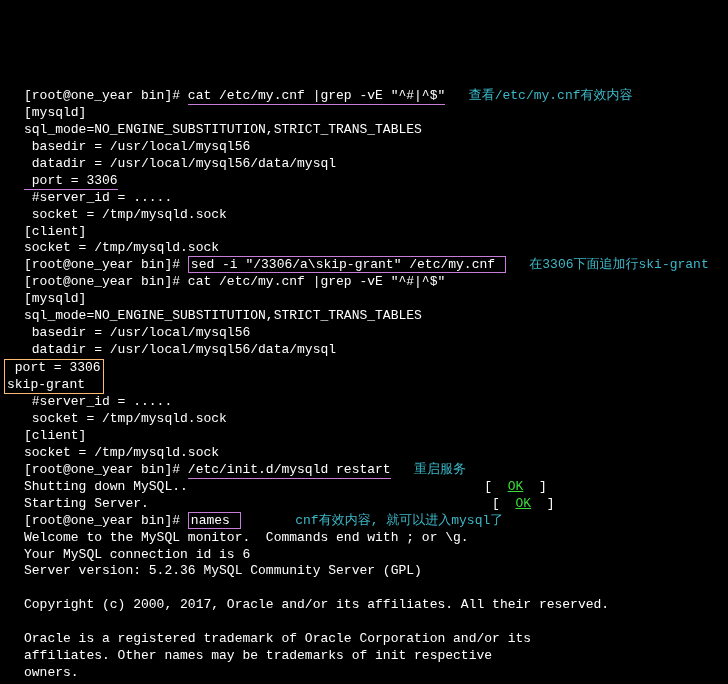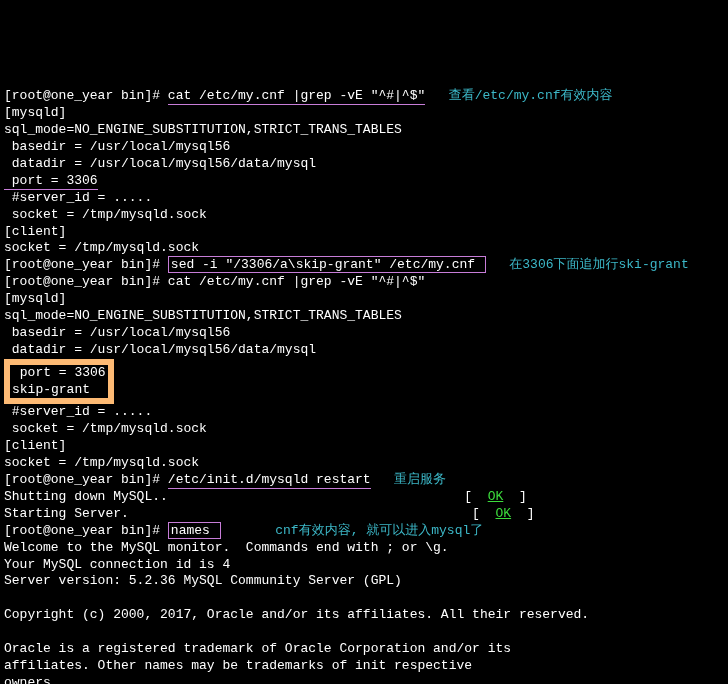--- a/index.html
+++ b/index.html
@@ -14,20 +14,21 @@
       font-size: 13px;
       line-height: 1.3;
       width: 728px;
       height: 684px;
       padding: 4px;
       white-space: pre;
       overflow: hidden;
     }
     .line {
       white-space: pre;
+      margin-left: 20px;
     }
     .cmd-underline {
       color: #fff;
       border-bottom: 1px solid #c77dd8;
       padding-bottom: 1px;
     }
     .cmd-box {
       color: #fff;
       border: 1px solid #c77dd8;
       padding: 0 2px;
@@ -36,21 +37,21 @@
       color: #3cb8c8;
     }
     .ok {
       color: #3cdc3c;
       text-decoration: underline;
     }
     .bracket {
       color: #fff;
     }
     .box-multi {
-      border: 6px solid #fdba74;
+      border: 1px solid #fdba74;
       display: inline-block;
       padding: 0 2px;
     }
   </style>
 </head>
 <body>
 
 
 
 <div>
@@ -74,21 +75,21 @@
 <span>skip-grant</span></span>
 <span class="line"> #server_id = .....</span>
 <span class="line"> socket = /tmp/mysqld.sock</span>
 <span class="line">[client]</span>
 <span class="line">socket = /tmp/mysqld.sock</span>
 <span class="line"><span>[root@one_year bin]# </span><span class="cmd-underline">/etc/init.d/mysqld restart</span><span class="annotation">   重启服务</span></span>
 <span class="line"><span>Shutting down MySQL..</span><span>                                      </span><span class="bracket">[  </span><span class="ok">OK</span><span class="bracket">  ]</span></span>
 <span class="line"><span>Starting Server.</span><span>                                            </span><span class="bracket">[  </span><span class="ok">OK</span><span class="bracket">  ]</span></span>
 <span class="line"><span>[root@one_year bin]# </span><span class="cmd-box">names </span><span class="annotation">       cnf有效内容, 就可以进入mysql了</span></span>
 <span class="line">Welcome to the MySQL monitor.  Commands end with ; or \g.</span>
-<span class="line">Your MySQL connection id is 4</span>
+<span class="line">Your MySQL connection id is 6</span>
 <span class="line">Server version: 5.2.36 MySQL Community Server (GPL)</span>
 <span class="line"> </span>
 <span class="line">Copyright (c) 2000, 2017, Oracle and/or its affiliates. All their reserved.</span>
 <span class="line"> </span>
 <span class="line">Oracle is a registered trademark of Oracle Corporation and/or its</span>
 <span class="line">affiliates. Other names may be trademarks of init respective</span>
 <span class="line">owners.</span>
 <span class="line"> </span>
 
 

